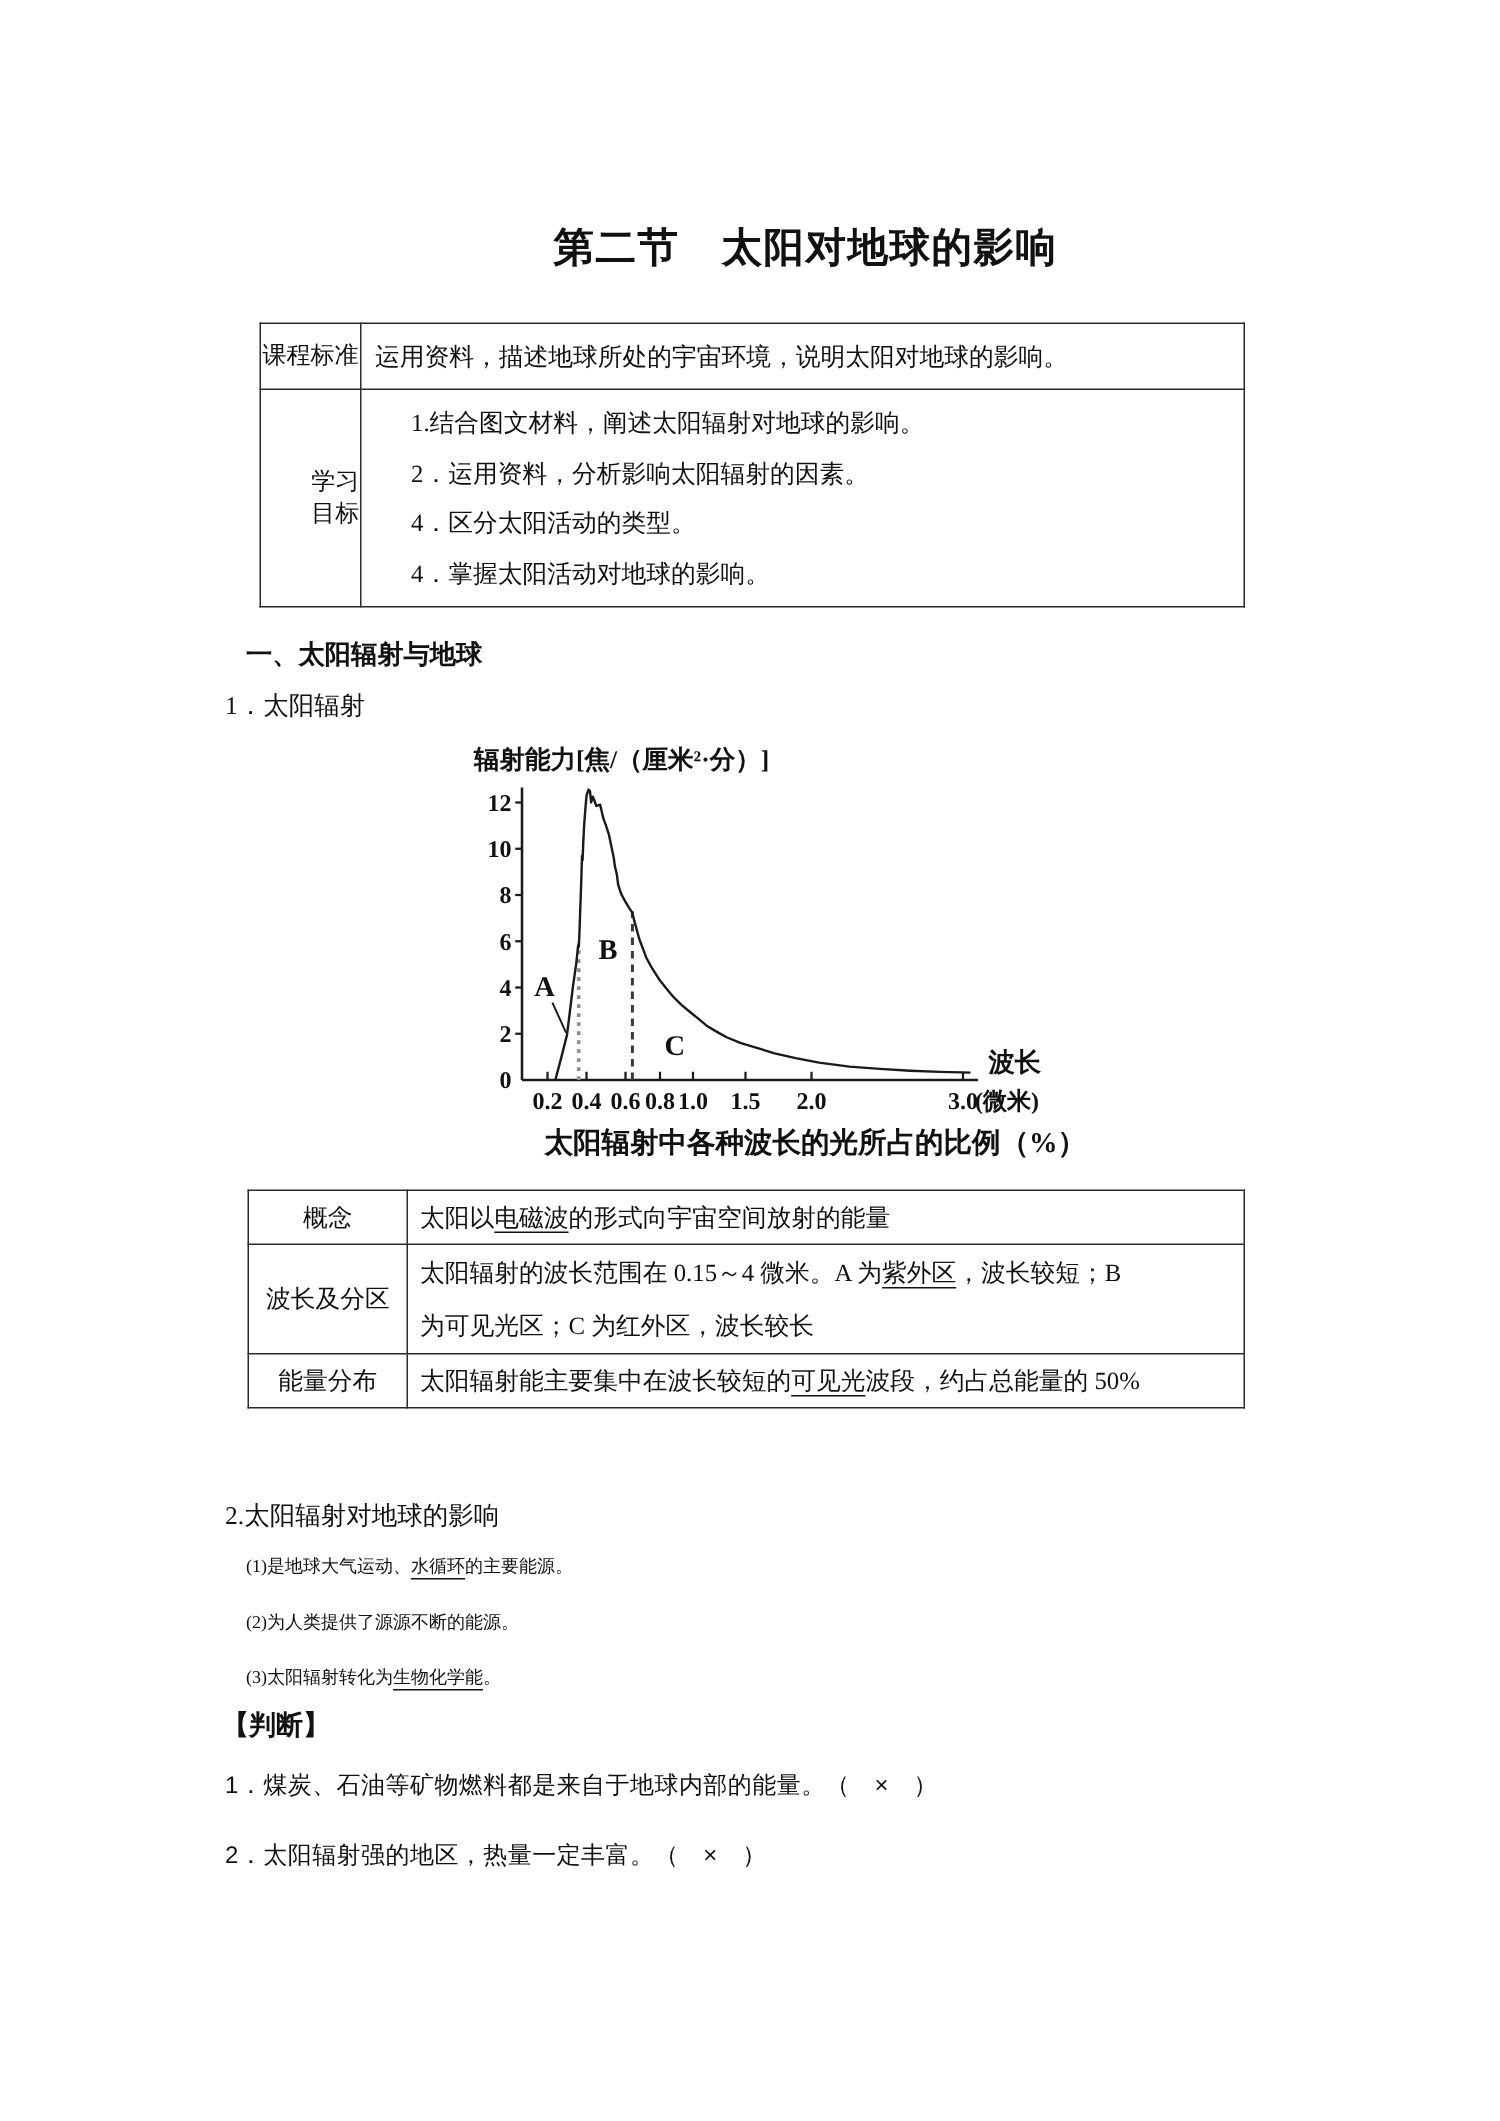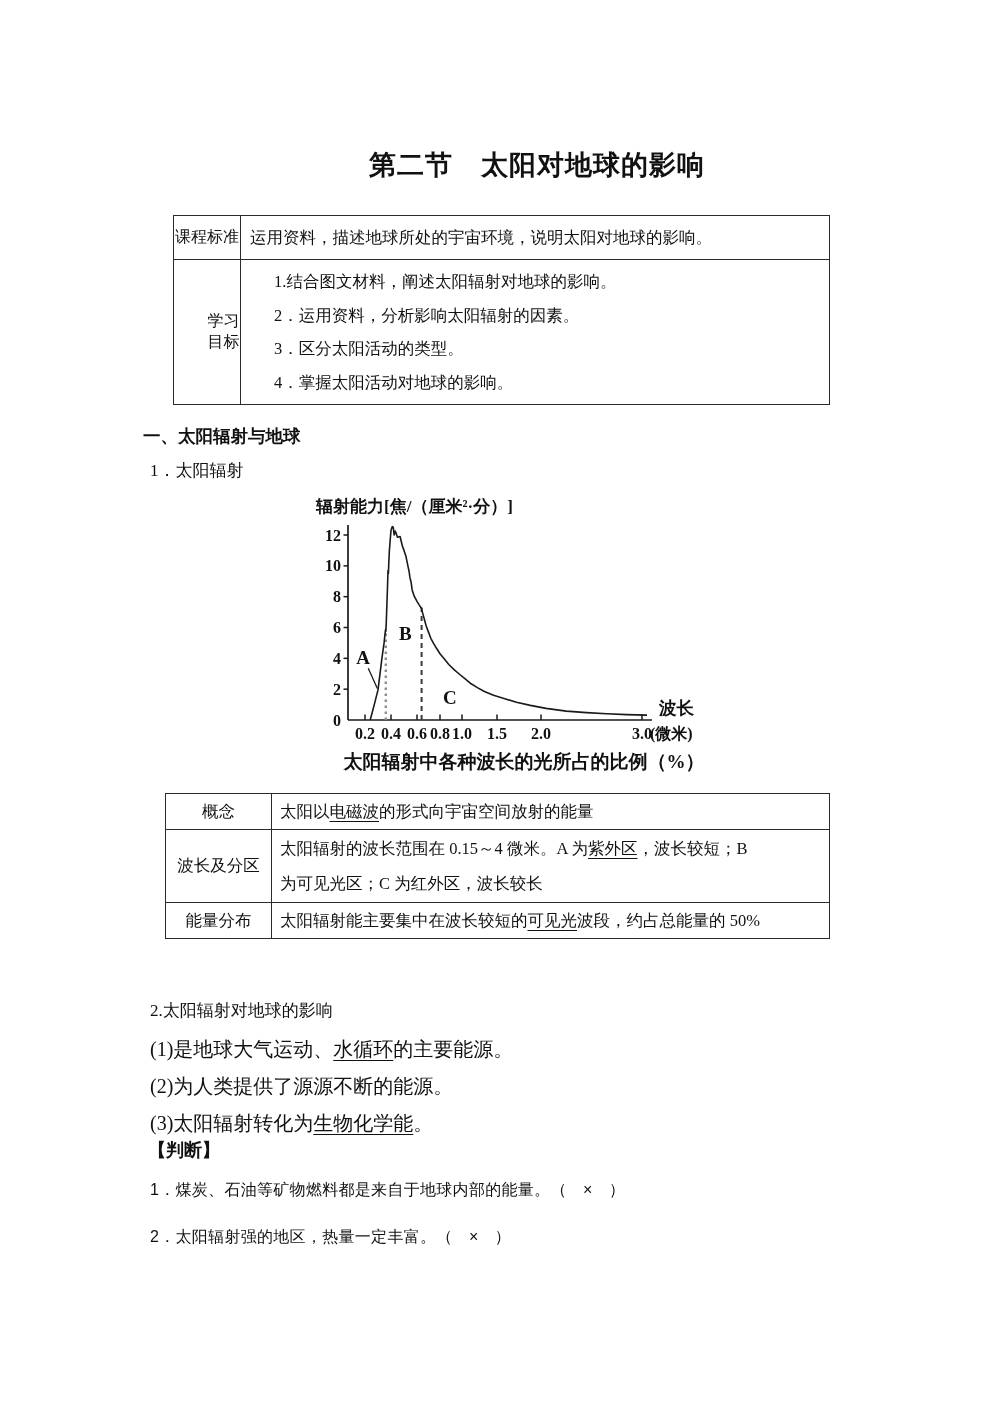--- a/index.html
+++ b/index.html
@@ -26,51 +26,51 @@
   #concept-table td.lbl{width:105px;text-align:center;font-size:16.5px;padding:0;}
   #concept-table td.val{padding:0 24px 0 8px;font-size:16.5px;}
   #concept-table tr.c1 td{height:35px;}
   #concept-table tr.c2 td{height:72px;}
   #concept-table tr.c3 td{height:33px;}
   #concept-table tr.c4 td{height:34px;}
   .cline{height:35px;line-height:35px;white-space:nowrap;}
   .u{text-decoration:underline;text-underline-offset:3.5px;text-decoration-thickness:1.1px;}
   sup.s2{font-size:11px;position:relative;top:-1px;}
   
-  #sec1-heading{left:143px;top:424px;font-weight:bold;font-size:17.5px;}
+  #sec1-heading{left:164px;top:424px;font-weight:bold;font-size:17.5px;}
   #sec1-item1{left:150px;top:459px;font-size:17px;text-align:center;}
   #sec2-heading{left:150px;top:999px;font-size:17px;}
-  .point{left:150px;font-size:20px;}
+  .point{left:164px;font-size:12px;}
   #judge-heading{left:148px;top:1138px;font-weight:bold;font-size:18px;}
   .judge-item{left:150px;font-size:16px;letter-spacing:0.3px;
     font-family:"Liberation Sans","DejaVu Sans",sans-serif;}
   
   #chart-wrap{left:310px;top:492px;width:400px;height:258px;}
-  #chart-caption{left:324px;top:749px;width:400px;text-align:center;
+  #chart-caption{left:324px;top:749px;width:400px;text-align:right;
     font-weight:bold;font-size:19px;}
 </style>
 </head>
 <body>
 
 <div id="page-title" class="abs">第二节　太阳对地球的影响</div>
 
 <table id="info-table" class="abs">
   <tbody>
     <tr class="r1">
       <td class="lbl">课程标准</td>
       <td class="val">
           <div class="line">运用资料，描述地球所处的宇宙环境，说明太阳对地球的影响。</div>
         </td>
     </tr>
     <tr class="r2">
       <td class="lbl">学习目标</td>
       <td class="val">
           <div class="line">1.结合图文材料，阐述太阳辐射对地球的影响。</div>
           <div class="line">2．运用资料，分析影响太阳辐射的因素。</div>
-          <div class="line">3．区分太阳活动的类型。</div>
+          <div class="line">4．区分太阳活动的类型。</div>
           <div class="line">4．掌握太阳活动对地球的影响。</div>
         </td>
     </tr>
   </tbody>
 </table>
 
 <div id="sec1-heading" class="abs">一、太阳辐射与地球</div>
 <div id="sec1-item1" class="abs">1．太阳辐射</div>
 
 <div id="chart-wrap" class="abs">

